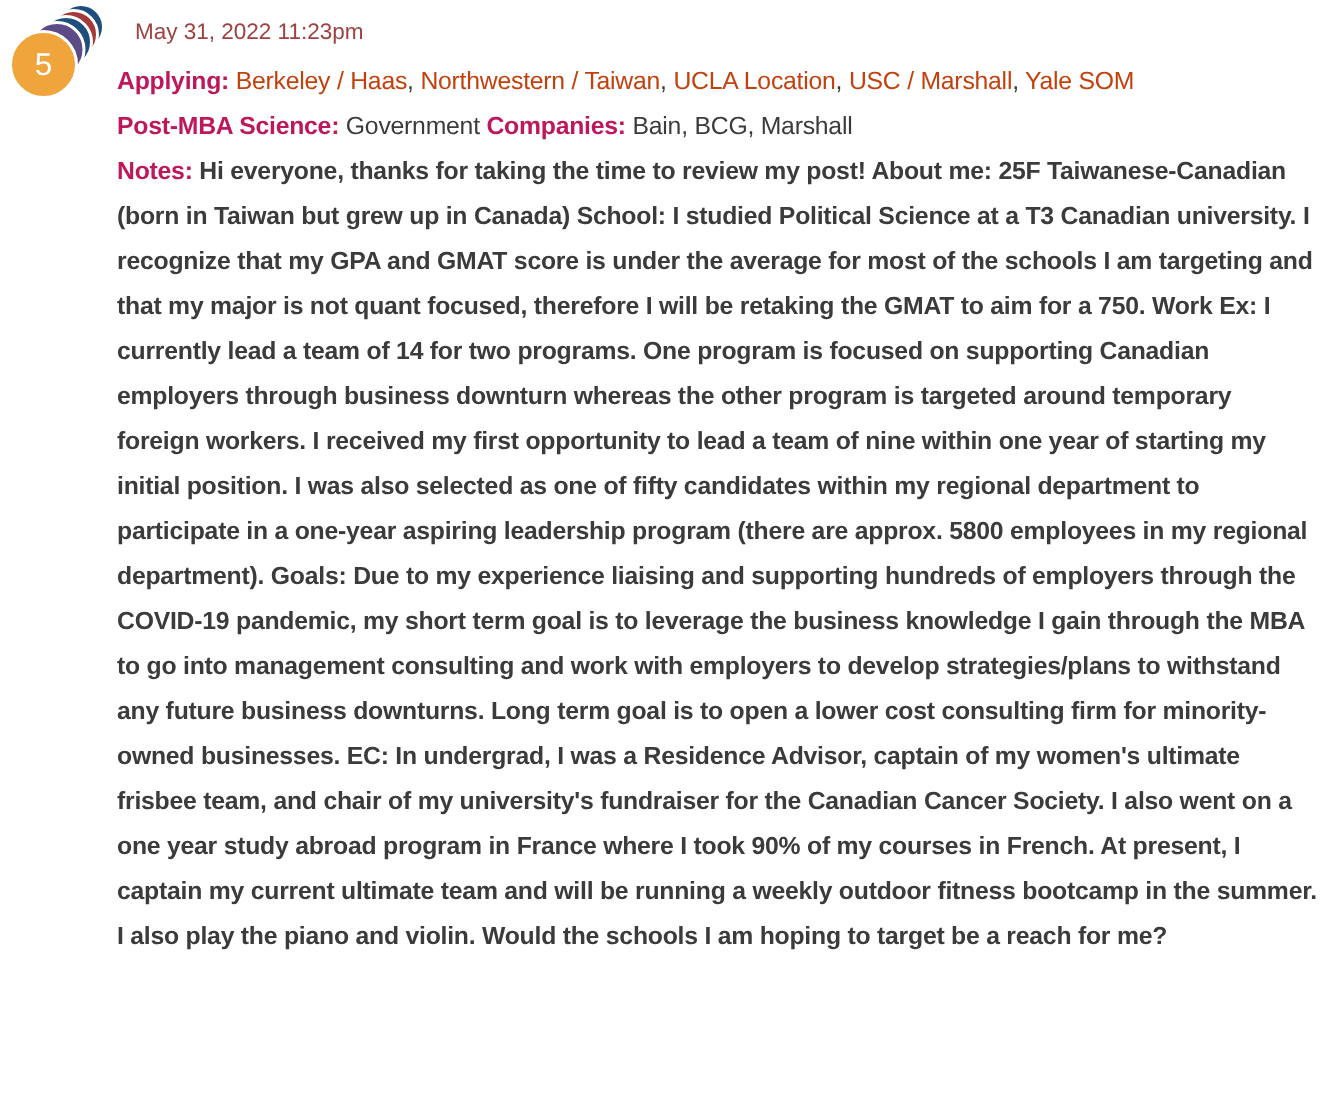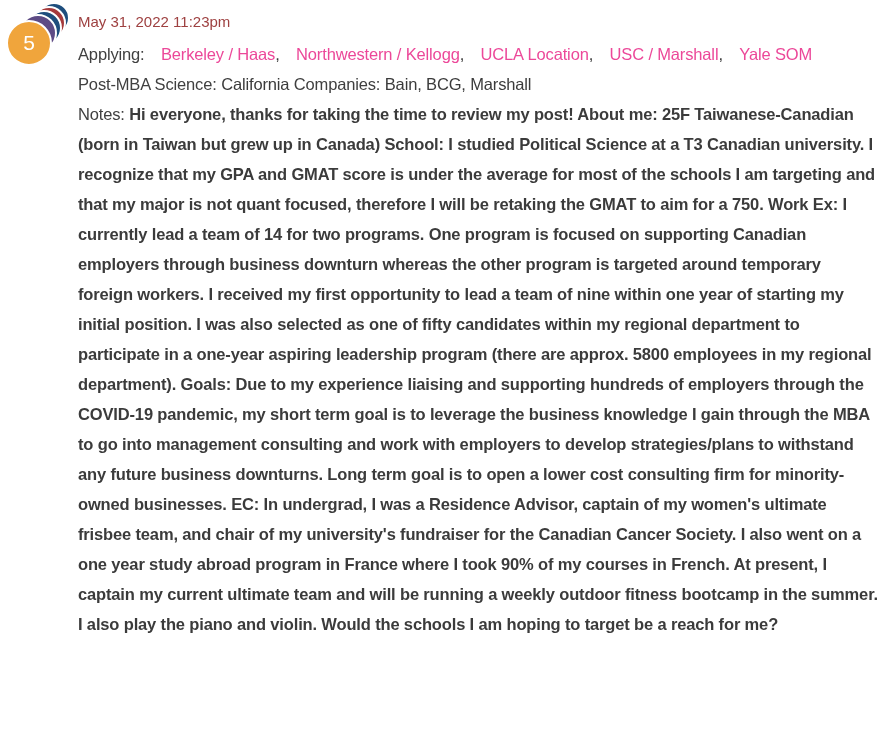--- a/index.html
+++ b/index.html
@@ -21,37 +21,36 @@
     top: 1px;
     width: 66px;
     height: 66px;
     cursor: pointer;
   }
   .avatar svg { display: block; }
   .timestamp {
     color: #9e4141;
     font-size: 15px;
     line-height: 20px;
-    margin: 4px 0 7px 0;
+    margin: 4px 0 7px 12px;
   }
   .line {
     font-size: 16.5px;
     line-height: 30px;
     color: #3b3b3b;
     letter-spacing: -0.15px;
   }
   .label {
-    font-weight: normal;
-    color: #404040;
+    font-weight: bold;
+    color: #be185d;
   }
   a.school {
-    color: #ec4899;
+    color: #c2410c;
     text-decoration: none;
     cursor: pointer;
-    margin-left: 12px;
   }
   .sep { color: #3b3b3b; }
   .notes-text { color: #3b3b3b; font-weight: bold; }
 </style>
 </head>
 <body>
 
 <div class="post">
 
   <div class="avatar">
@@ -60,23 +59,23 @@
       <circle cx="44" cy="22" r="16" fill="#a53a3c" stroke="#ffffff" stroke-width="2"></circle>
       <circle cx="39" cy="27" r="17" fill="#1e4e7d" stroke="#ffffff" stroke-width="2"></circle>
       <circle cx="33" cy="32" r="18" fill="#5d4b85" stroke="#ffffff" stroke-width="2"></circle>
       <circle cx="24" cy="42" r="22" fill="#f0a53c" stroke="#ffffff" stroke-width="2"></circle>
       <text x="24" y="49" text-anchor="middle" font-family="Liberation Sans, sans-serif" font-size="21" fill="#ffffff">5</text>
     </svg>
   </div>
 
   <div class="timestamp">May 31, 2022 11:23pm</div>
 
-  <div class="line"><span class="label">Applying:</span> <a class="school" href="#">Berkeley / Haas</a><span class="sep">, </span><a class="school" href="#">Northwestern / Kellogg</a><span class="sep">, </span><a class="school" href="#">UCLA Location</a><span class="sep">, </span><a class="school" href="#">USC / Marshall</a><span class="sep">, </span><a class="school" href="#">Yale SOM</a></div>
+  <div class="line"><span class="label">Applying:</span> <a class="school" href="#">Berkeley / Haas</a><span class="sep">, </span><a class="school" href="#">Northwestern / Taiwan</a><span class="sep">, </span><a class="school" href="#">UCLA Location</a><span class="sep">, </span><a class="school" href="#">USC / Marshall</a><span class="sep">, </span><a class="school" href="#">Yale SOM</a></div>
 
 
 
-  <div class="line"><span class="label">Post-MBA Science:</span> <span>California</span> <span class="label">Companies:</span> <span>Bain, BCG, Marshall</span></div>
+  <div class="line"><span class="label">Post-MBA Science:</span> <span>Government</span> <span class="label">Companies:</span> <span>Bain, BCG, Marshall</span></div>
 
 
 
   <div class="line"><span class="label">Notes:</span> <span class="notes-text">Hi everyone, thanks for taking the time to review my post! About me: 25F Taiwanese-Canadian (born in Taiwan but grew up in Canada) School: I studied Political Science at a T3 Canadian university. I recognize that my GPA and GMAT score is under the average for most of the schools I am targeting and that my major is not quant focused, therefore I will be retaking the GMAT to aim for a 750. Work Ex: I currently lead a team of 14 for two programs. One program is focused on supporting Canadian employers through business downturn whereas the other program is targeted around temporary foreign workers. I received my first opportunity to lead a team of nine within one year of starting my initial position. I was also selected as one of fifty candidates within my regional department to participate in a one-year aspiring leadership program (there are approx. 5800 employees in my regional department). Goals: Due to my experience liaising and supporting hundreds of employers through the COVID-19 pandemic, my short term goal is to leverage the business knowledge I gain through the MBA to go into management consulting and work with employers to develop strategies/plans to withstand any future business downturns. Long term goal is to open a lower cost consulting firm for minority-owned businesses. EC: In undergrad, I was a Residence Advisor, captain of my women's ultimate frisbee team, and chair of my university's fundraiser for the Canadian Cancer Society. I also went on a one year study abroad program in France where I took 90% of my courses in French. At present, I captain my current ultimate team and will be running a weekly outdoor fitness bootcamp in the summer. I also play the piano and violin. Would the schools I am hoping to target be a reach for me?</span></div>
 
 </div>
 
 </body></html>

